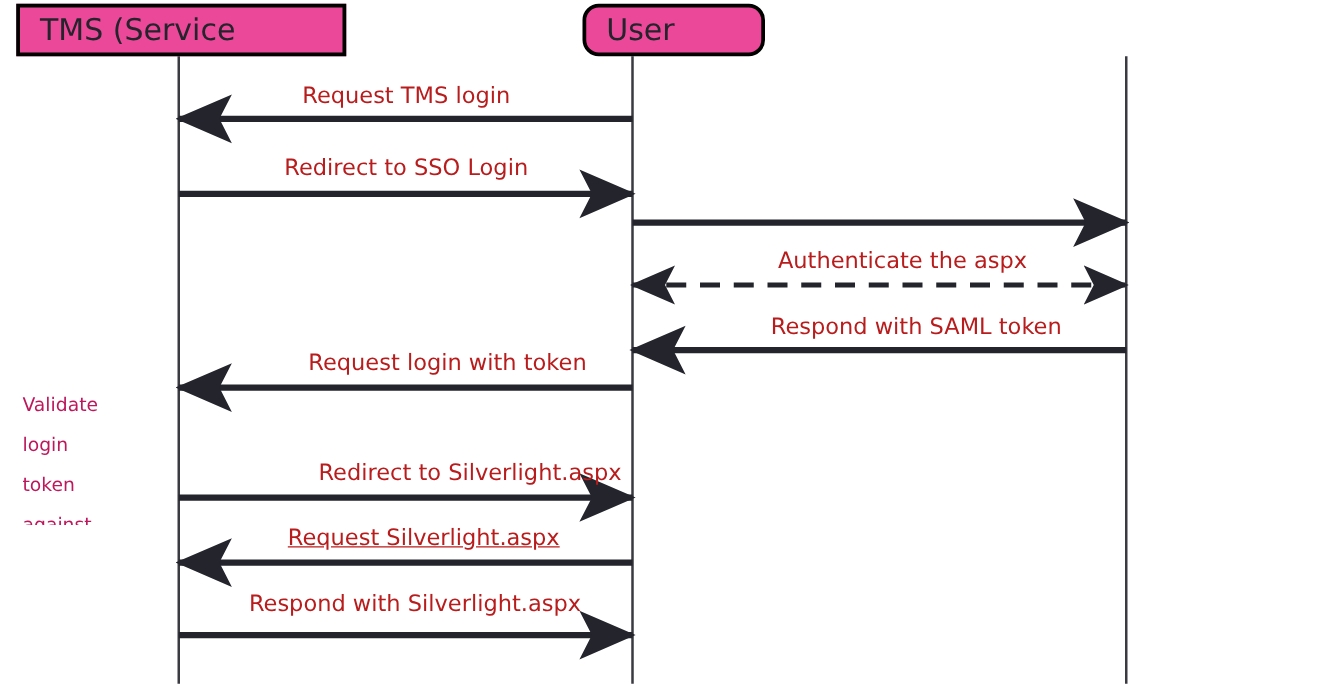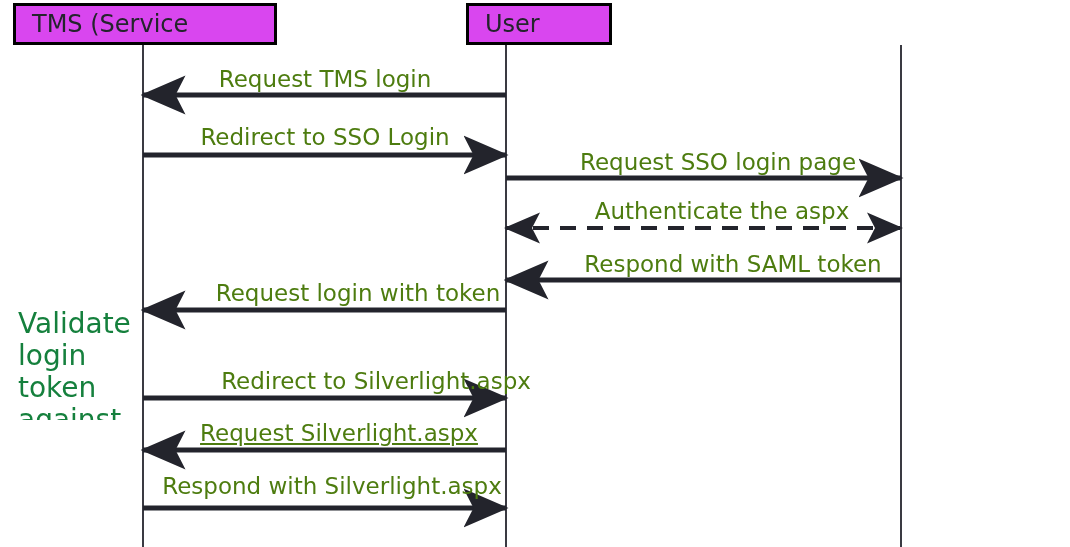--- a/index.html
+++ b/index.html
@@ -21,21 +21,21 @@
     inset: 0;
     width: 1070px;
     height: 547px;
   }
 
   
   .participant {
     position: absolute;
     box-sizing: border-box;
     border: 3px solid #000000;
-    background: #d946ef;
+    background: #ec4899;
     display: flex;
     align-items: center;
   }
   .participant-label {
     font-size: 24px;
     line-height: 1;
     color: #23242c;
     padding-left: 16px;
     white-space: nowrap;
   }
@@ -43,34 +43,34 @@
   
   .lifeline {
     position: absolute;
     width: 2px;
     background: #3a3a42;
   }
 
   
   .msg-label {
     position: absolute;
-    font-size: 23px;
+    font-size: 18px;
     line-height: 1;
-    color: #4d7c0f;
+    color: #b91c1c;
     white-space: nowrap;
     text-align: center;
     transform: translateX(-50%);
   }
 
   
   .note {
     position: absolute;
-    font-size: 28px;
+    font-size: 15px;
     line-height: 32px;
-    color: #15803d;
+    color: #be185d;
     width: 120px;
     overflow: hidden;
   }
   .note div { white-space: nowrap; }
 
   svg.arrows {
     position: absolute;
     inset: 0;
     width: 1070px;
     height: 547px;
@@ -82,21 +82,21 @@
 
 <div id="diagram">
 
   <div class="lifeline" style="left:142px; top:45px; height:502px;"></div>
   <div class="lifeline" style="left:505px; top:45px; height:502px;"></div>
   <div class="lifeline" style="left:900px; top:45px; height:502px;"></div>
 
   <div class="participant" style="left:13px; top:3px; width:264px; height:42px;">
     <span class="participant-label">TMS (Service</span>
   </div>
-  <div class="participant" style="left:466px; top:3px; width:146px; height:42px;">
+  <div class="participant" style="left:466px; top:3px; width:146px; height:42px;border-radius:13px;">
     <span class="participant-label">User</span>
   </div>
 
   <svg class="arrows" viewBox="0 0 1070 547">
     <defs>
       <marker id="ah-right" markerWidth="9" markerHeight="9" refX="8.5" refY="4.5" orient="auto" markerUnits="strokeWidth">
         <path d="M0,0.6 L9,4.5 L0,8.4 L2,4.5 Z" fill="#23242c"></path>
       </marker>
       <marker id="ah-left" markerWidth="9" markerHeight="9" refX="0.5" refY="4.5" orient="auto" markerUnits="strokeWidth">
         <path d="M9,0.6 L0,4.5 L9,8.4 L7,4.5 Z" fill="#23242c"></path>
@@ -110,21 +110,20 @@
         <line x1="506" x2="901" y1="280" y2="280" stroke="#23242c" stroke-width="5" marker-start="url(#ah-left)"></line>
         <line x1="143" x2="506" y1="310" y2="310" stroke="#23242c" stroke-width="5" marker-start="url(#ah-left)"></line>
         <line x1="143" x2="506" y1="398" y2="398" stroke="#23242c" stroke-width="5" marker-end="url(#ah-right)"></line>
         <line x1="143" x2="506" y1="450" y2="450" stroke="#23242c" stroke-width="5" marker-start="url(#ah-left)"></line>
         <line x1="143" x2="506" y1="508" y2="508" stroke="#23242c" stroke-width="5" marker-end="url(#ah-right)"></line>
       </g>
   </svg>
 
   <div class="msg-label" style="left:325px; top:68px;">Request TMS login</div>
   <div class="msg-label" style="left:325px; top:126px;">Redirect to SSO Login</div>
-  <div class="msg-label" style="left:718px; top:151px;">Request SSO login page</div>
   <div class="msg-label" style="left:722px; top:200px;">Authenticate the aspx</div>
   <div class="msg-label" style="left:733px; top:253px;">Respond with SAML token</div>
   <div class="msg-label" style="left:322px; top:282px;margin-left:36px;">Request login with token</div>
   <div class="msg-label" style="left:328px; top:370px;margin-left:48px;">Redirect to Silverlight.aspx</div>
   <div class="msg-label" style="left:339px; top:422px;text-decoration:underline;">Request Silverlight.aspx</div>
   <div class="msg-label" style="left:332px; top:475px;">Respond with Silverlight.aspx</div>
 
   <div class="note" style="left:18px; top:308px; height:112px;">
     <div>Validate</div>
     <div>login</div>

